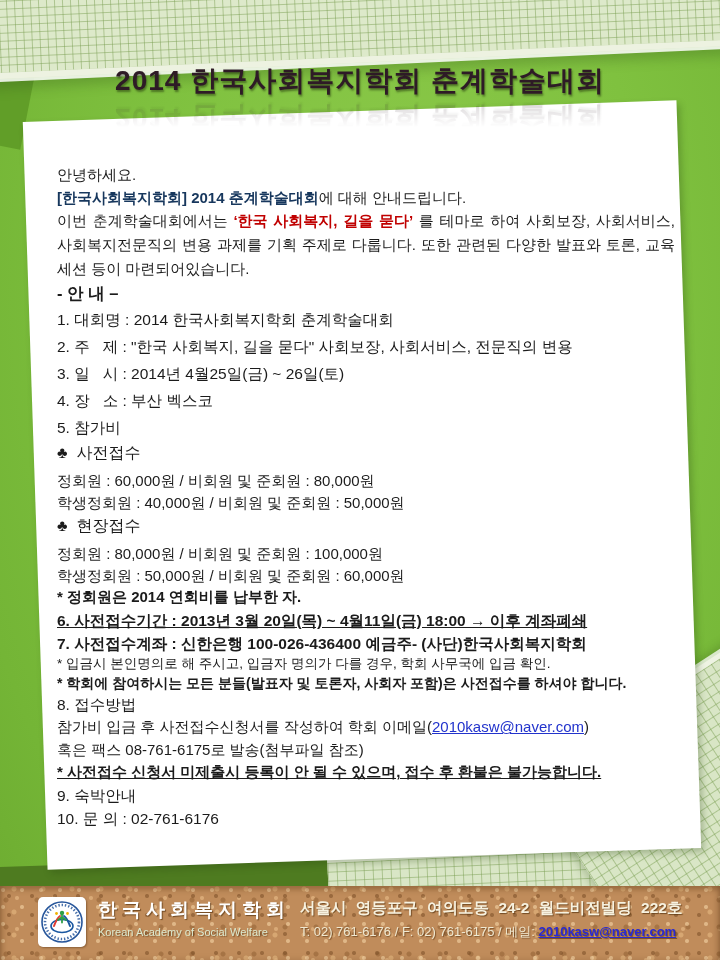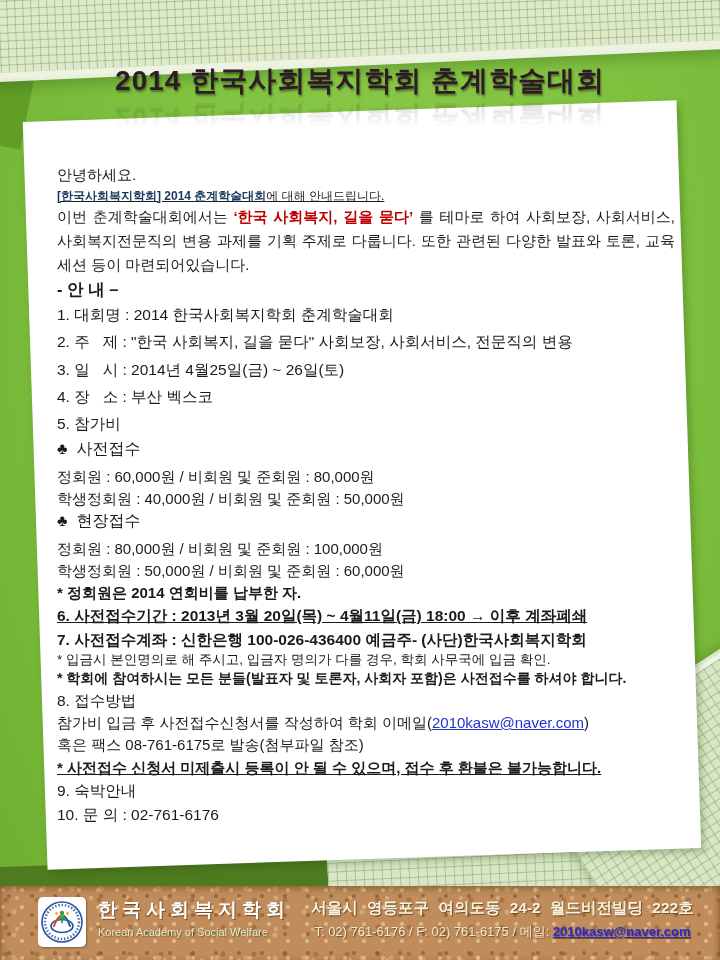--- a/index.html
+++ b/index.html
@@ -68,21 +68,21 @@
     background:#ffffff; transform:rotate(-1.9deg); z-index:2;
     box-shadow:3px 4px 7px rgba(40,70,15,.3);
   }
   .content {
     position:absolute; left:57px; top:124px; width:618px; z-index:4;
     color:#1b1b1b; font-size:15px; line-height:1.5;margin-top:40px;
   }
   .content p { margin:0; }
   .pre { white-space:pre-wrap; }
   .greeting { margin:6px 0 15px; }
-  .lead { margin-bottom:3px; font-size:12px;text-decoration:underline; }
+  .lead { margin-bottom:3px; font-size:15px; }
   .navy { color:#17375d; font-weight:bold; }
   .theme { text-align:justify; line-height:1.6; }
   .red { color:#c00000; font-weight:bold; }
   .guide-header { margin:24px 0 8px; font-size:16.5px; font-weight:bold; }
   .guide-item { font-size:15.5px; line-height:1.75; }
   .fee-title { margin-top:9px; font-size:16px; }
   .fee-line { line-height:1.45; }
   .fee-line.first { margin-top:5px; }
   .fee-note { margin-top:9px; font-weight:bold; }
   .s6 { margin-top:19px; font-weight:bold; font-size:15.5px; text-decoration:underline; white-space:nowrap; }
@@ -113,21 +113,21 @@
     position:absolute; left:38px; top:11px; width:48px; height:50px;
     background:#fff; border-radius:5px; box-shadow:1px 1px 2px rgba(60,30,0,.4);
     display:flex; align-items:center; justify-content:center;
   }
   .org { position:absolute; left:98px; top:11px; }
   .org-ko {
     font-size:19px; font-weight:bold; color:#ffffff; letter-spacing:5px;
     text-shadow:1px 1px 1px rgba(80,45,10,.7); white-space:nowrap;
   }
   .org-en { font-size:11px; color:#dcead0; margin-top:3px; text-shadow:1px 1px 1px rgba(80,45,10,.5); }
-  .addr { position:absolute; left:300px; top:12px; width:405px;text-align:center; }
+  .addr { position:absolute; left:300px; top:12px; width:405px; }
   .addr-line1 {
     font-size:15.5px; font-weight:bold; color:#f7f2e0; word-spacing:5px;
     text-shadow:1px 1px 1px rgba(80,45,10,.7); white-space:nowrap;
   }
   .addr-line2 {
     margin-top:4px; font-size:13px; color:#f0e9d2;
     text-shadow:1px 1px 1px rgba(80,45,10,.6); white-space:nowrap;
   }
   a.link-footer { color:#2a2ad2; font-weight:bold; text-decoration:underline; cursor:pointer; }
 </style>

